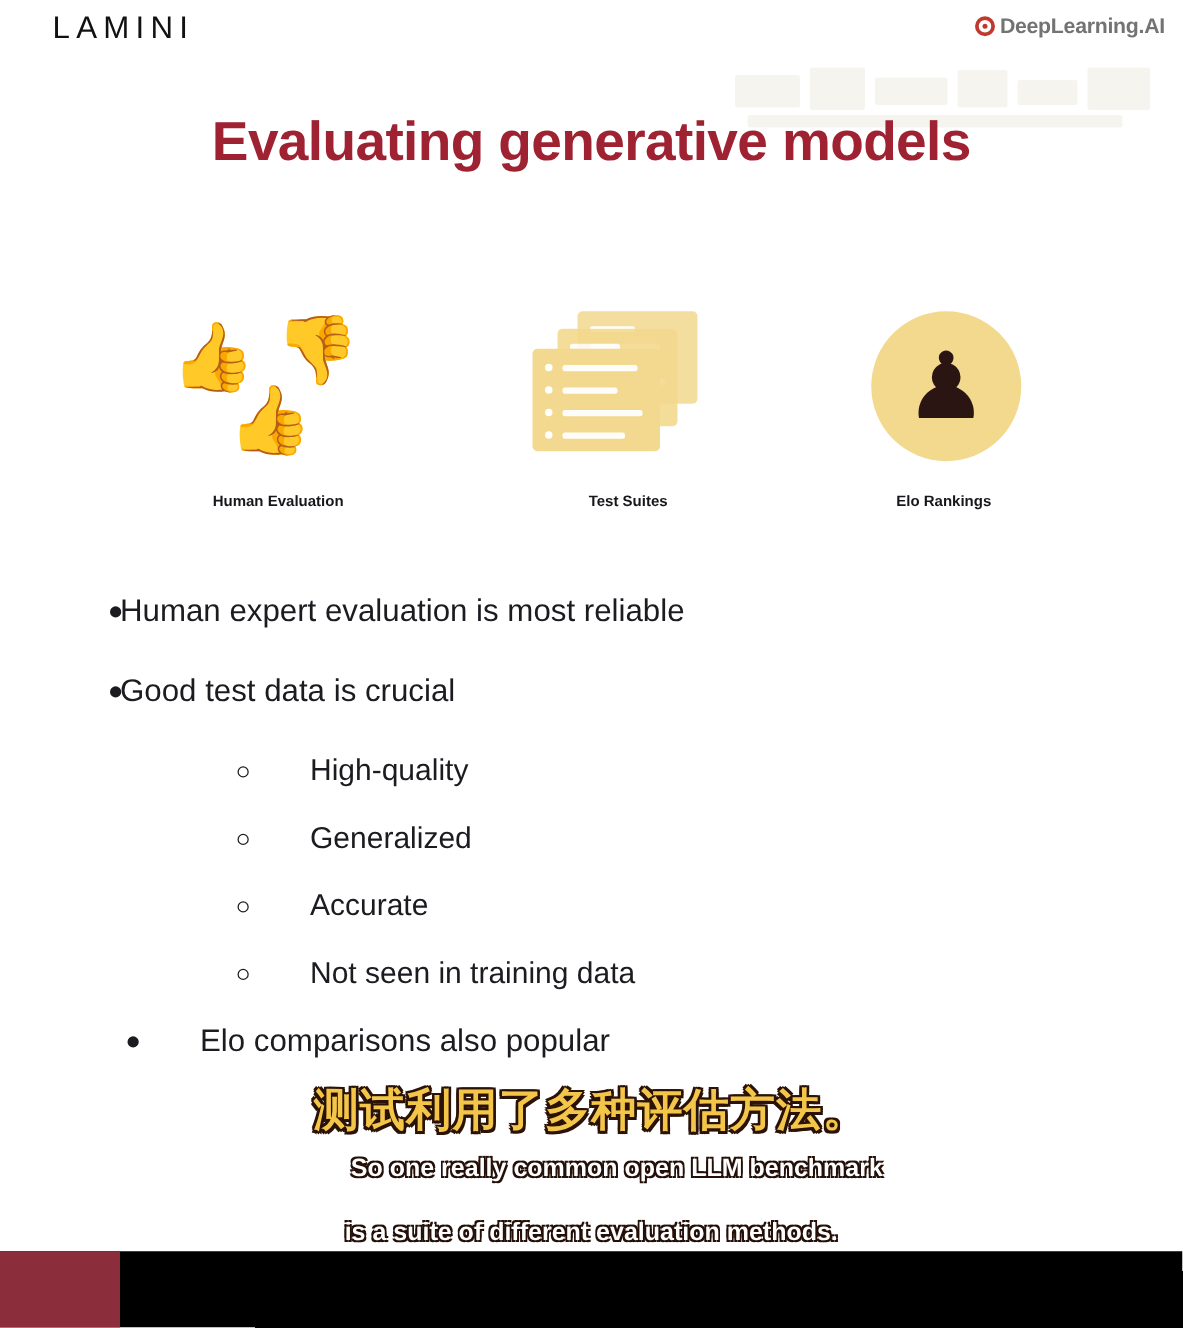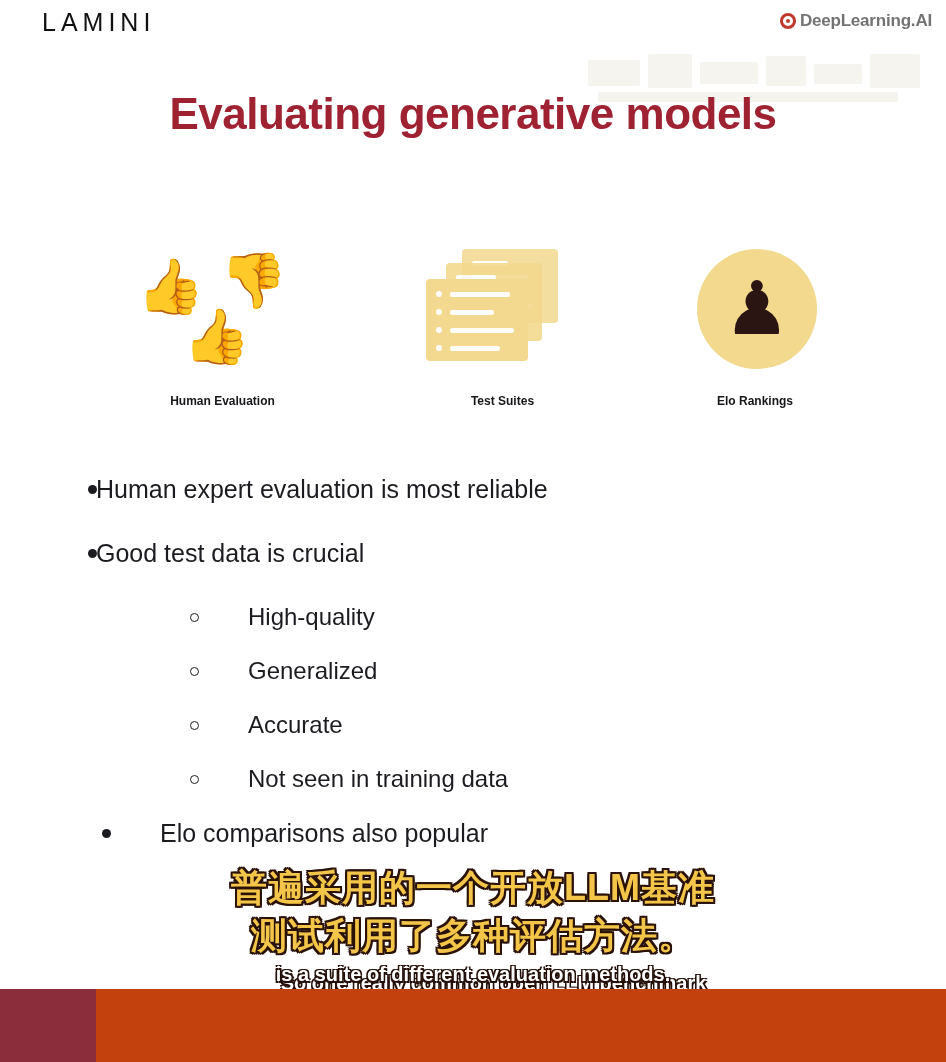--- a/index.html
+++ b/index.html
@@ -268,22 +268,22 @@
       -1.5px -1.5px 0 #241008, 1.5px -1.5px 0 #241008,
       -1.5px  1.5px 0 #241008, 1.5px  1.5px 0 #241008;
     padding-left: 41px;
   }
 
   
   .bottombar {
     position: absolute;
     bottom: 0; left: 0;
     width: 946px;
-    height: 73px;
-    background: #c2410c;
+    height: 61px;
+    background: #000000;
   }
   .bottombar .darkpad {
     position: absolute;
     left: 0; top: 0;
     width: 96px;
     height: 73px;
     background: #8c2d3c;
   }
   .bottom-text {
     position: absolute;
@@ -380,21 +380,20 @@
     <div class="b1">Human expert evaluation is most reliable</div>
     <div class="b1">Good test data is crucial</div>
     <div class="b2">High-quality</div>
     <div class="b2">Generalized</div>
     <div class="b2">Accurate</div>
     <div class="b2">Not seen in training data</div>
     <div class="b1-last">Elo comparisons also popular</div>
   </div>
 
   <div class="subs">
-    <div class="sub-cn">普遍采用的一个开放LLM基准</div>
     <div class="sub-cn">测试利用了多种评估方法。</div>
     <div class="sub-en">So one really common open LLM benchmark</div>
   </div>
 
 </div>
 
 <div class="bottombar">
   <div class="darkpad"></div>
   <div class="bottom-text">is a suite of different evaluation methods.</div>
 </div>

